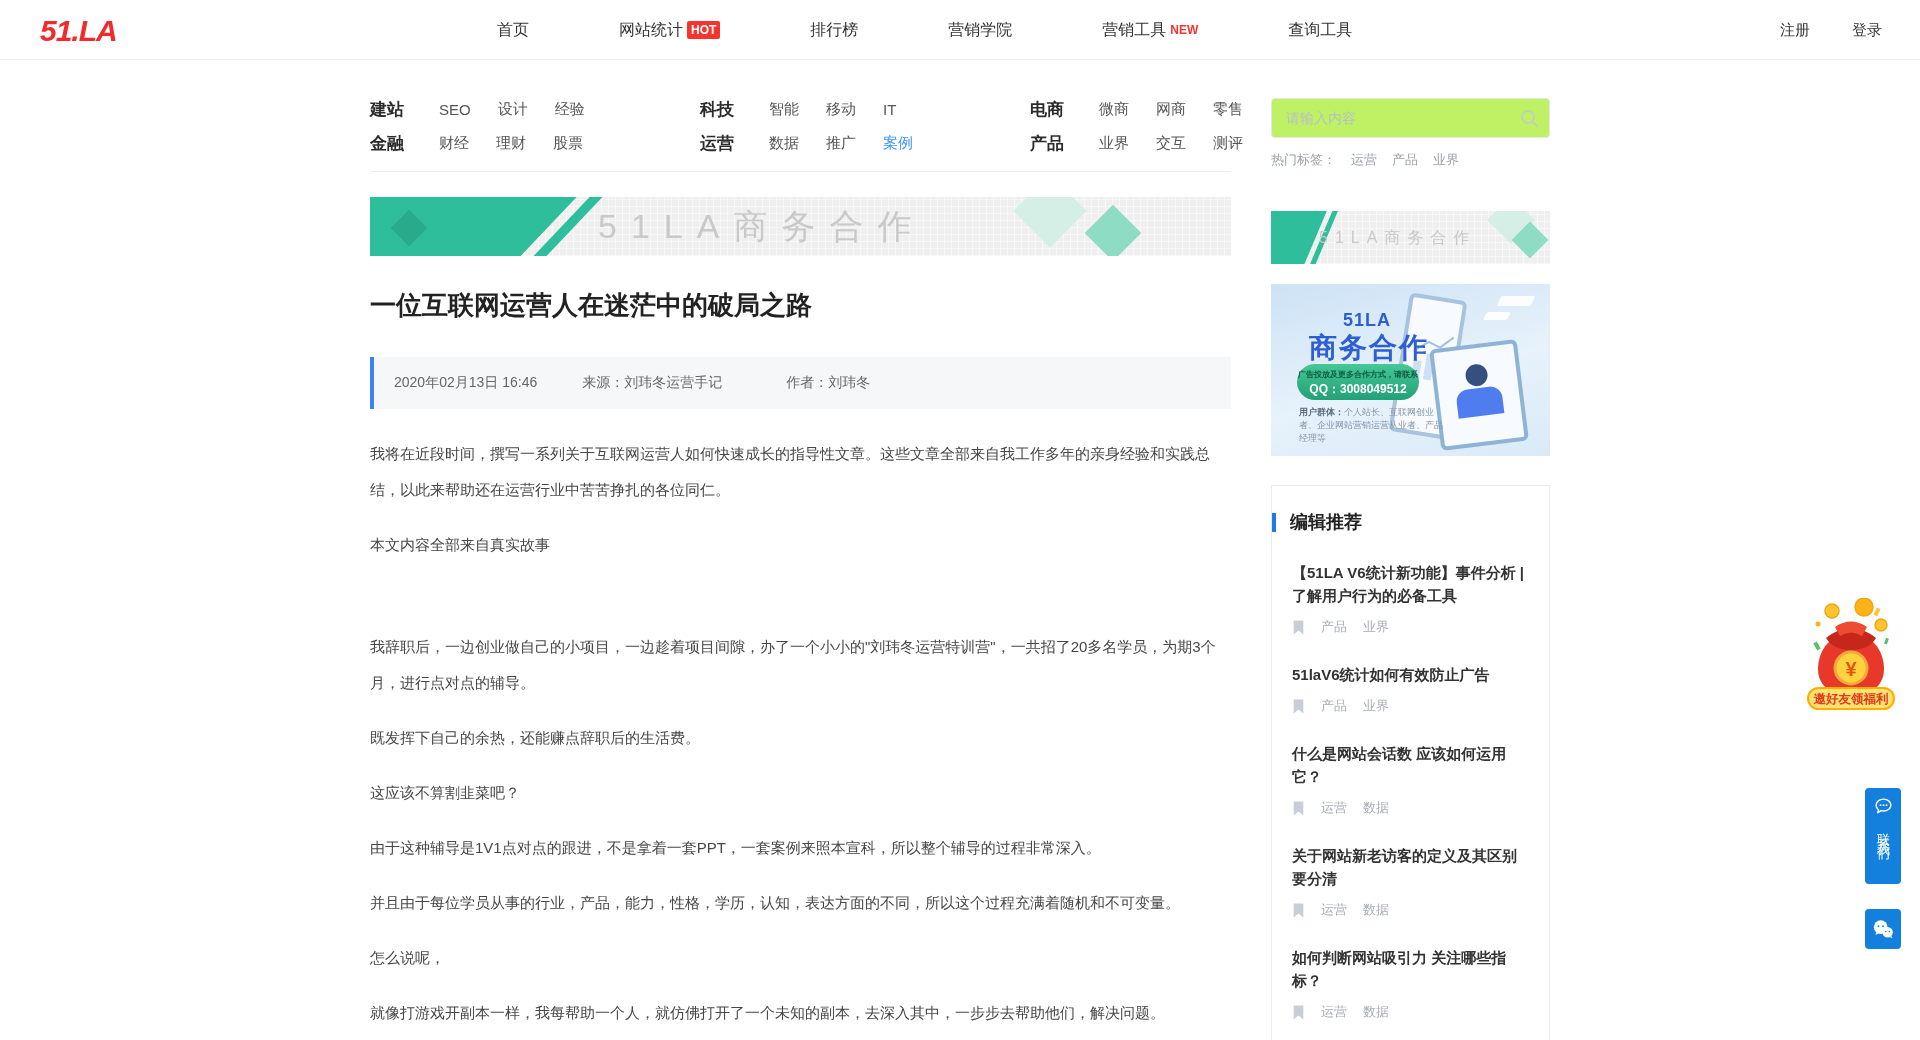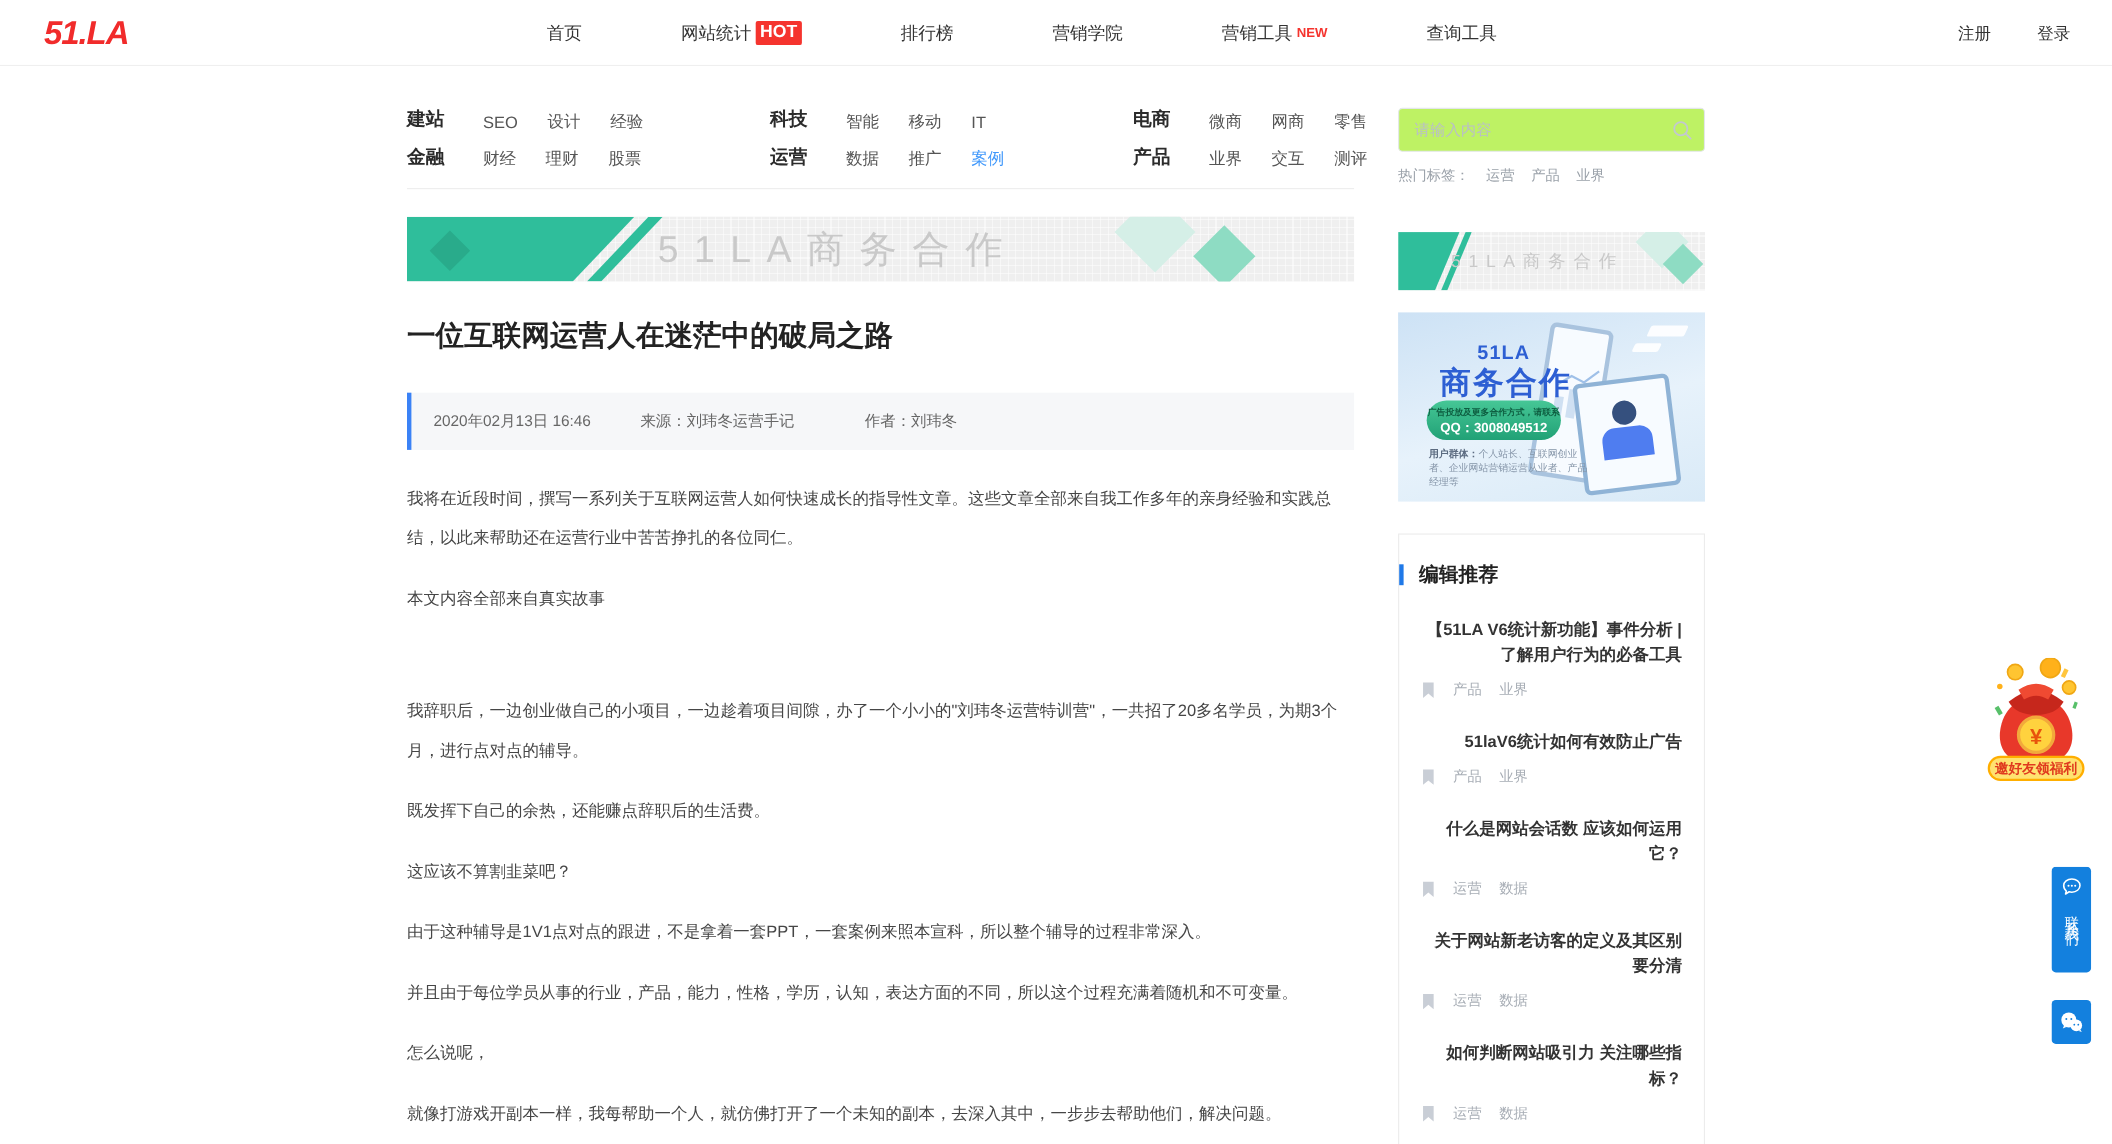--- a/index.html
+++ b/index.html
@@ -9,34 +9,34 @@
     background:#fff; color:#333;
     font-family:"Liberation Sans", sans-serif;
   }
   a { text-decoration:none; color:inherit; cursor:pointer; }
 
   
   .topbar { position:relative; height:60px; border-bottom:1px solid #efefef; background:#fff; }
   .logo { position:absolute; left:40px; top:14px; font-size:30px; font-weight:800; color:#f12b2b; letter-spacing:-1px; font-style:italic; }
   .topnav { position:absolute; left:497px; top:0; height:60px; display:flex; align-items:center; gap:90px; font-size:16px; color:#333; }
   .nav-item { display:flex; align-items:center; gap:4px; white-space:nowrap; }
-  .badge-hot { background:#f5342e; color:#fff; font-size:16px; font-weight:700; line-height:1; padding:3px 4px; border-radius:2px; }
+  .badge-hot { background:#f5342e; color:#fff; font-size:12px; font-weight:700; line-height:1; padding:3px 4px; border-radius:2px; }
   .badge-new { color:#f5342e; font-size:12px; font-weight:700; }
   .auth { position:absolute; right:38px; top:0; height:60px; display:flex; align-items:center; gap:42px; font-size:15px; color:#333; }
 
   
   .content { width:1180px; margin:0 auto; padding-top:38px; display:flex; }
   .main-col { width:861px; }
   .sidebar { width:279px; margin-left:40px; }
 
   
   .catnav { display:flex; }
   .cat-col { width:330px; }
   .cat-col:last-child { width:201px; }
-  .cat-row { display:flex; align-items:flex-end; gap:27px; height:22px; margin-bottom:12px; }
+  .cat-row { display:flex; align-items:center; gap:27px; height:22px; margin-bottom:12px; }
   .cat-title { font-size:17px; font-weight:700; color:#2b2b2b; margin-right:8px; white-space:nowrap; }
   .cat-link { font-size:15px; color:#555; white-space:nowrap; }
   .cat-link.active { color:#3e97fb; }
   .main-divider { border-top:1px solid #ededed; margin-top:5px; }
 
   
   .banner-main, .banner-side {
     position:relative; overflow:hidden;
     background:
       repeating-linear-gradient(0deg, rgba(255,255,255,.5) 0 1px, transparent 1px 7px),
@@ -97,21 +97,21 @@
   .wshape { position:absolute; background:#fff; opacity:.9; transform:skewX(-25deg); border-radius:2px; }
   .w1 { left:228px; top:12px; width:34px; height:10px; }
   .w2 { left:214px; top:28px; width:24px; height:8px; }
 
   
   .rec-box { margin-top:29px; border:1px solid #ececec; padding:24px 20px 30px; background:#fff; }
   .rec-header { display:flex; align-items:center; margin-left:-20px; }
   .rec-bar { width:4px; height:19px; background:#2079e8; margin-right:14px; }
   .rec-title-text { font-size:18px; font-weight:700; color:#222; }
   .rec-item { margin-top:27px; }
-  .rec-item-title { font-size:15px; font-weight:700; color:#333; line-height:23px; cursor:pointer;text-align:right; }
+  .rec-item-title { font-size:15px; font-weight:700; color:#333; line-height:23px; cursor:pointer; }
   .rec-tags { display:flex; align-items:center; gap:16px; margin-top:11px; font-size:13px; color:#a7adb5; }
   .rec-tags svg { flex:0 0 auto; }
 
   
   .float-invite { position:fixed; right:23px; top:598px; width:92px; height:114px; cursor:pointer; }
   .float-contact { position:fixed; right:19px; top:788px; width:36px; height:96px; background:#1380de; border-radius:4px;
     display:flex; flex-direction:column; align-items:center; padding-top:9px; cursor:pointer; }
   .contact-label { margin-top:6px; color:#fff; font-size:13px; writing-mode:vertical-rl; text-orientation:upright; letter-spacing:5px; }
   .float-wechat { position:fixed; right:19px; top:909px; width:36px; height:40px; background:#1380de; border-radius:4px;
     display:flex; align-items:center; justify-content:center; cursor:pointer; }

